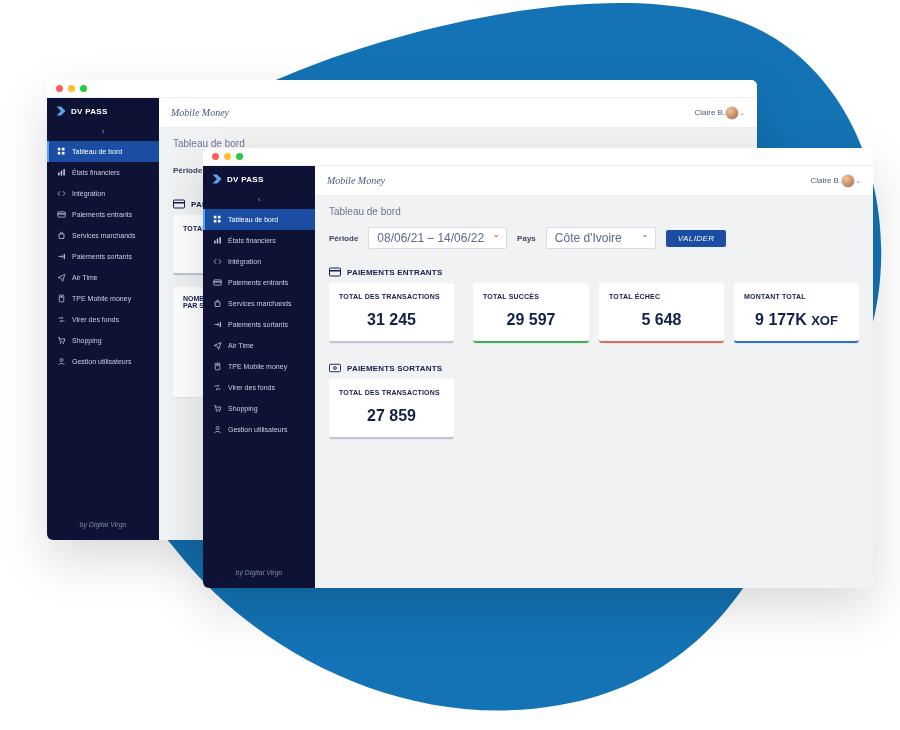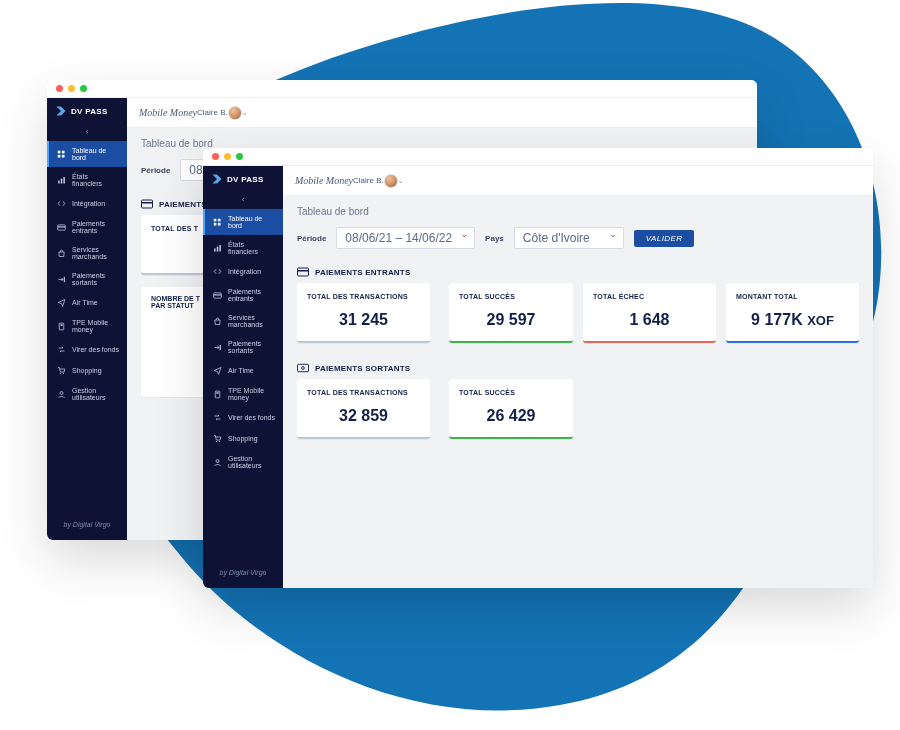--- a/index.html
+++ b/index.html
@@ -10,33 +10,33 @@
   .blob { position: absolute; inset: 0; z-index: 0; }
 
   
   .win { position: absolute; background: #fff; border-radius: 6px; box-shadow: 0 20px 50px rgba(0,0,0,.15); overflow: hidden; display: flex; flex-direction: column; }
   .titlebar { height: 18px; background: #fff; display: flex; align-items: center; gap: 5px; padding-left: 9px; border-bottom: 1px solid #eee; }
   .dot { width: 7px; height: 7px; border-radius: 50%; }
   .dot.r { background: #ff5f56; } .dot.y { background: #ffbd2e; } .dot.g { background: #27c93f; }
   .appbody { display: flex; flex: 1; min-height: 0; }
 
   
-  .sidebar { width: 80px; background: #0e1335; color: #cfd4e6; display: flex; flex-direction: column; font-size: 7px; }
+  .sidebar { width: 112px; background: #0e1335; color: #cfd4e6; display: flex; flex-direction: column; font-size: 7px; }
   .brand { display: flex; align-items: center; gap: 4px; padding: 7px 8px; color: #fff; font-weight: 700; font-size: 8px; letter-spacing: .3px; }
   .brand svg { flex: 0 0 auto; }
   .collapse { text-align: center; padding: 3px 0 5px; color: #8fa0c9; font-size: 8px; }
   .navlist { display: flex; flex-direction: column; }
   .navitem { display: flex; align-items: center; gap: 6px; padding: 6px 8px; color: #c7cde2; border-left: 2px solid transparent; }
   .navitem.active { background: #1b4ea3; color: #fff; border-left-color: #4ea3ff; }
   .navitem .ico { width: 9px; height: 9px; flex: 0 0 9px; display: inline-flex; align-items: center; justify-content: center; }
   .sidefoot { margin-top: auto; text-align: center; padding: 10px 0 12px; color: #7b88ae; font-style: italic; font-size: 7px; }
 
   
   .main { flex: 1; display: flex; flex-direction: column; background: #f1f2f4; min-width: 0; }
-  .topbar { background: #fff; display: flex; align-items: center; padding: 0 12px; height: 30px; border-bottom: 1px solid #eee; }
+  .topbar { background: #fff; display: flex; align-items: center; justify-content: space-between; padding: 0 12px; height: 30px; border-bottom: 1px solid #eee; }
   .topbar .title { color: #4a5a7a; font-family: Georgia, 'Times New Roman', serif; font-style: italic; font-size: 10px; }
   .userbox { display: flex; align-items: center; font-size: 8px; color: #4a5a7a; }
   .avatar { width: 14px; height: 14px; border-radius: 50%; background: radial-gradient(circle at 35% 30%, #f2c29b, #c98a60 60%, #7a4a2a); border: 1px solid #ddd; }
   .chev { font-size: 7px; color: #888; }
 
   .pagehead { padding: 10px 14px 6px; color: #6b7690; font-size: 10px; }
   .filters { display: flex; align-items: center; gap: 10px; padding: 4px 14px 10px; font-size: 8px; color: #3c4560; }
   .filters .lbl { font-weight: 600; }
   .select { background: #fff; border: 1px solid #d7dbe3; border-radius: 2px; padding: 3px 22px 3px 8px; font-size: 12px; color: #5a6a8a; position: relative; min-width: 110px; }
   .select::after { content: "⌄"; position: absolute; right: 6px; top: 1px; color: #a04a4a; font-size: 9px; }
@@ -388,21 +388,21 @@
               <div class="card bb-grey">
                 <div class="clabel">TOTAL DES TRANSACTIONS</div>
                 <div class="cval">31 245</div>
               </div>
               <div class="card bb-green">
                 <div class="clabel">TOTAL SUCCÈS</div>
                 <div class="cval">29 597</div>
               </div>
               <div class="card bb-red">
                 <div class="clabel">TOTAL ÉCHEC</div>
-                <div class="cval">1 648</div>
+                <div class="cval">5 648</div>
               </div>
               <div class="card bb-blue">
                 <div class="clabel">MONTANT TOTAL</div>
                 <div class="cval">9 177K <span class="unit">XOF</span></div>
               </div>
             </div>
         </div>
 
         <div class="section">
           <div class="sechead">
@@ -410,24 +410,20 @@
                 <svg width="14" height="10" viewBox="0 0 26 18">
                   <rect x="1" y="1" width="24" height="16" rx="2" fill="none" stroke="#14204a" stroke-width="2"></rect>
                   <circle cx="13" cy="9" r="3" fill="none" stroke="#14204a" stroke-width="2"></circle>
                 </svg>
               </span>
             <span>PAIEMENTS SORTANTS</span>
           </div>
           <div class="cards">
               <div class="card bb-grey">
                 <div class="clabel">TOTAL DES TRANSACTIONS</div>
-                <div class="cval">32 859</div>
-              </div>
-              <div class="card bb-green">
-                <div class="clabel">TOTAL SUCCÈS</div>
-                <div class="cval">26 429</div>
+                <div class="cval">27 859</div>
               </div>
             </div>
         </div>
       </main>
     </div>
   </div>
 </div>
 
 </body></html>

